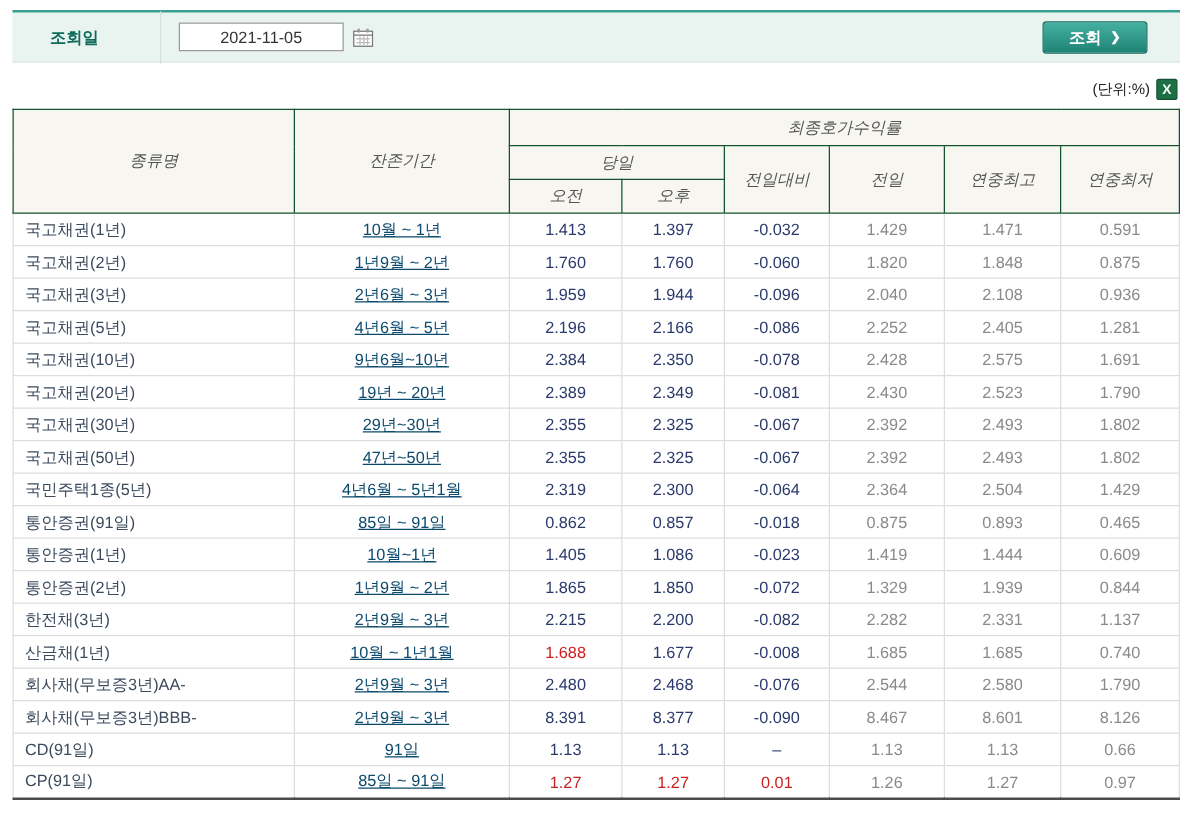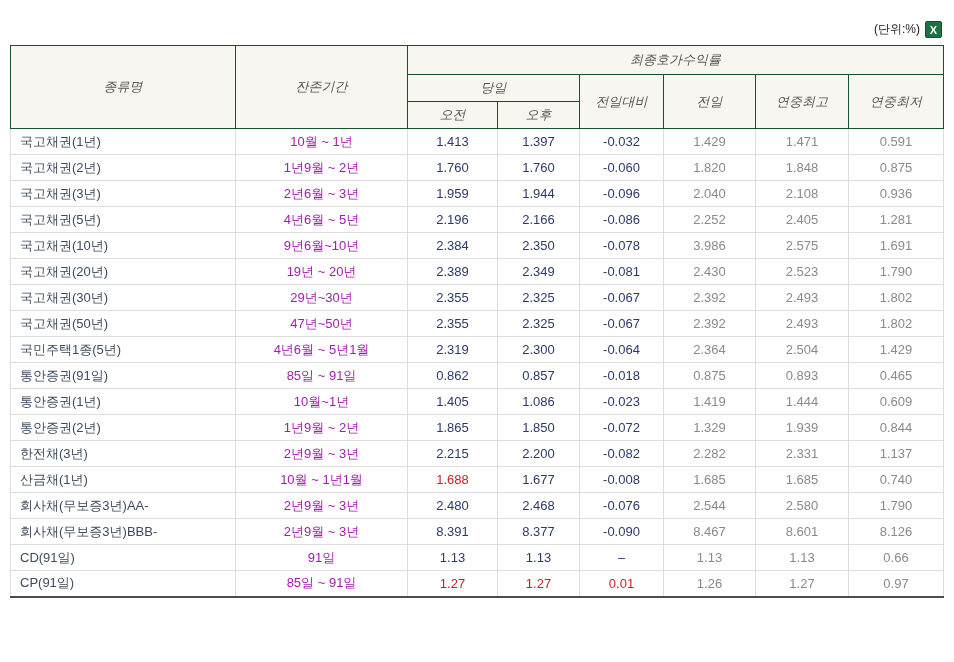--- a/index.html
+++ b/index.html
@@ -109,30 +109,52 @@
   }
   .yield-table thead tr:first-child th { height: 29px; }
   .yield-table td {
     border: 1px solid #ddd;
     height: 26px;
     font-size: 13px;
     text-align: center;
     background: #fff;
   }
   td.c-type  { text-align: left; padding-left: 9px; color: #3c4a5e; }
-  td.c-period{ color: #a21caf; }
+  td.c-period{ color: #0c4a6e; text-decoration: underline; }
   td.c-val   { color: #2b3a6b; }
   td.c-gray  { color: #8a8a8a; }
   td.red     { color: #cc2121 !important; margin-top: 24px; }
 </style>
 </head>
 <body>
 
 <div class="page">
 
+  <div class="search-bar">
+    <div class="search-label">조회일</div>
+    <div class="vdivider"></div>
+    <input class="date-input" type="text" value="2021-11-05" style="">
+    <span class="calendar-icon">
+      <svg width="17" height="16" viewBox="0 0 17 16">
+        <rect x="1" y="3" width="15" height="12" fill="#fff" stroke="#777"></rect>
+        <line x1="1" y1="6" x2="16" y2="6" stroke="#777"></line>
+        <rect x="4" y="1" width="2" height="3" fill="#999"></rect>
+        <rect x="11" y="1" width="2" height="3" fill="#999"></rect>
+        <line x1="3" y1="9" x2="14" y2="9" stroke="#bbb"></line>
+        <line x1="3" y1="12" x2="14" y2="12" stroke="#bbb"></line>
+        <line x1="6" y1="7" x2="6" y2="14" stroke="#bbb"></line>
+        <line x1="9" y1="7" x2="9" y2="14" stroke="#bbb"></line>
+        <line x1="12" y1="7" x2="12" y2="14" stroke="#bbb"></line>
+      </svg>
+    </span>
+    <button class="search-button">
+      <span>조회</span>
+      <span class="arrow">❯</span>
+    </button>
+  </div>
 
   <div class="unit-row">
     <span>(단위:%)</span>
     <span class="excel-icon">X</span>
   </div>
 
   <table class="yield-table">
     <colgroup>
       <col style="width:225px">
         <col style="width:172px">
@@ -201,21 +223,21 @@
     <td class="c-gray">2.252</td>
     <td class="c-gray">2.405</td>
     <td class="c-gray">1.281</td>
   </tr>
         <tr>
     <td class="c-type">국고채권(10년)</td>
     <td class="c-period">9년6월~10년</td>
     <td class="c-val">2.384</td>
     <td class="c-val">2.350</td>
     <td class="c-val">-0.078</td>
-    <td class="c-gray">3.986</td>
+    <td class="c-gray">2.428</td>
     <td class="c-gray">2.575</td>
     <td class="c-gray">1.691</td>
   </tr>
         <tr>
     <td class="c-type">국고채권(20년)</td>
     <td class="c-period">19년 ~ 20년</td>
     <td class="c-val">2.389</td>
     <td class="c-val">2.349</td>
     <td class="c-val">-0.081</td>
     <td class="c-gray">2.430</td>

